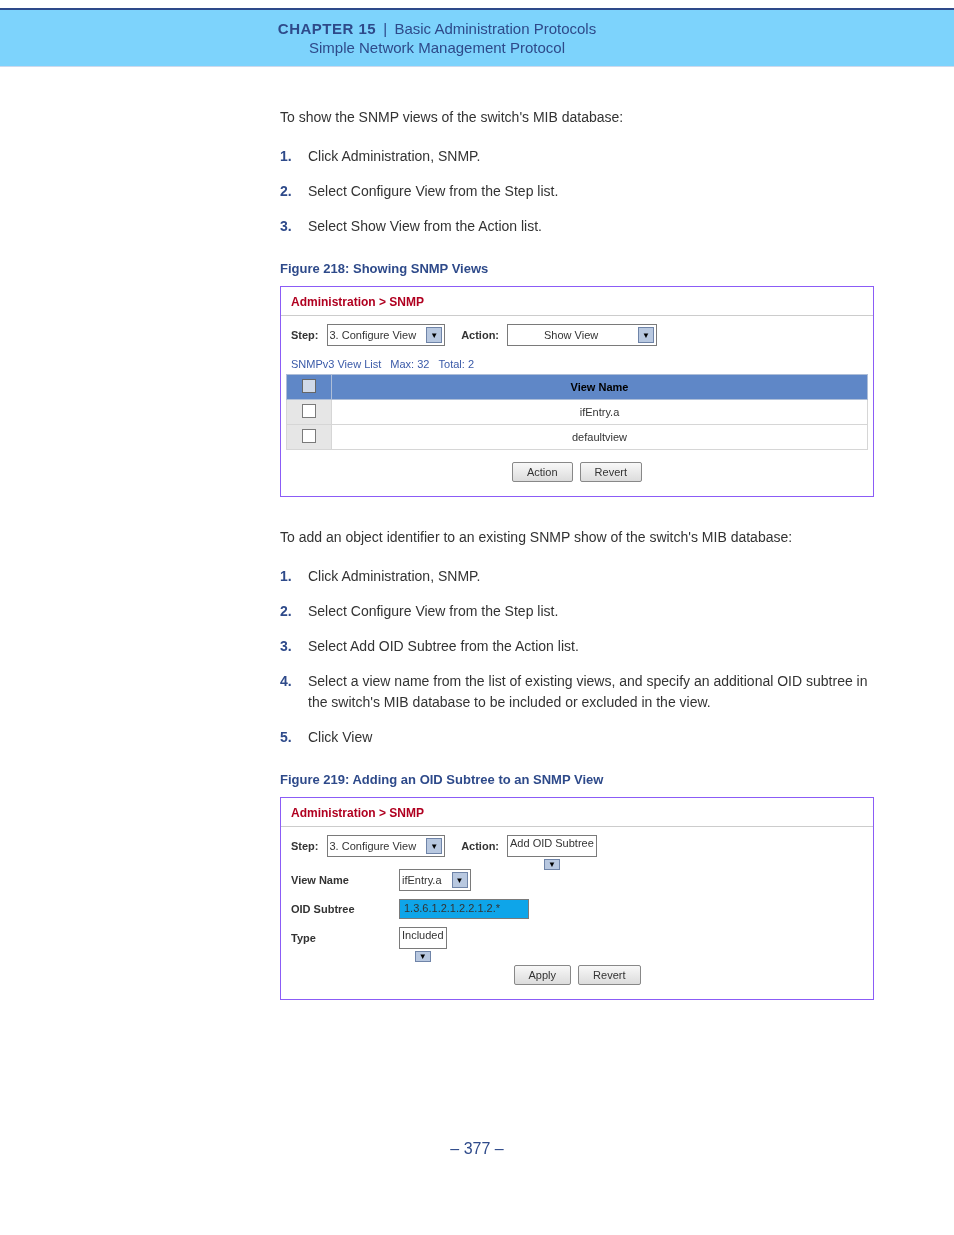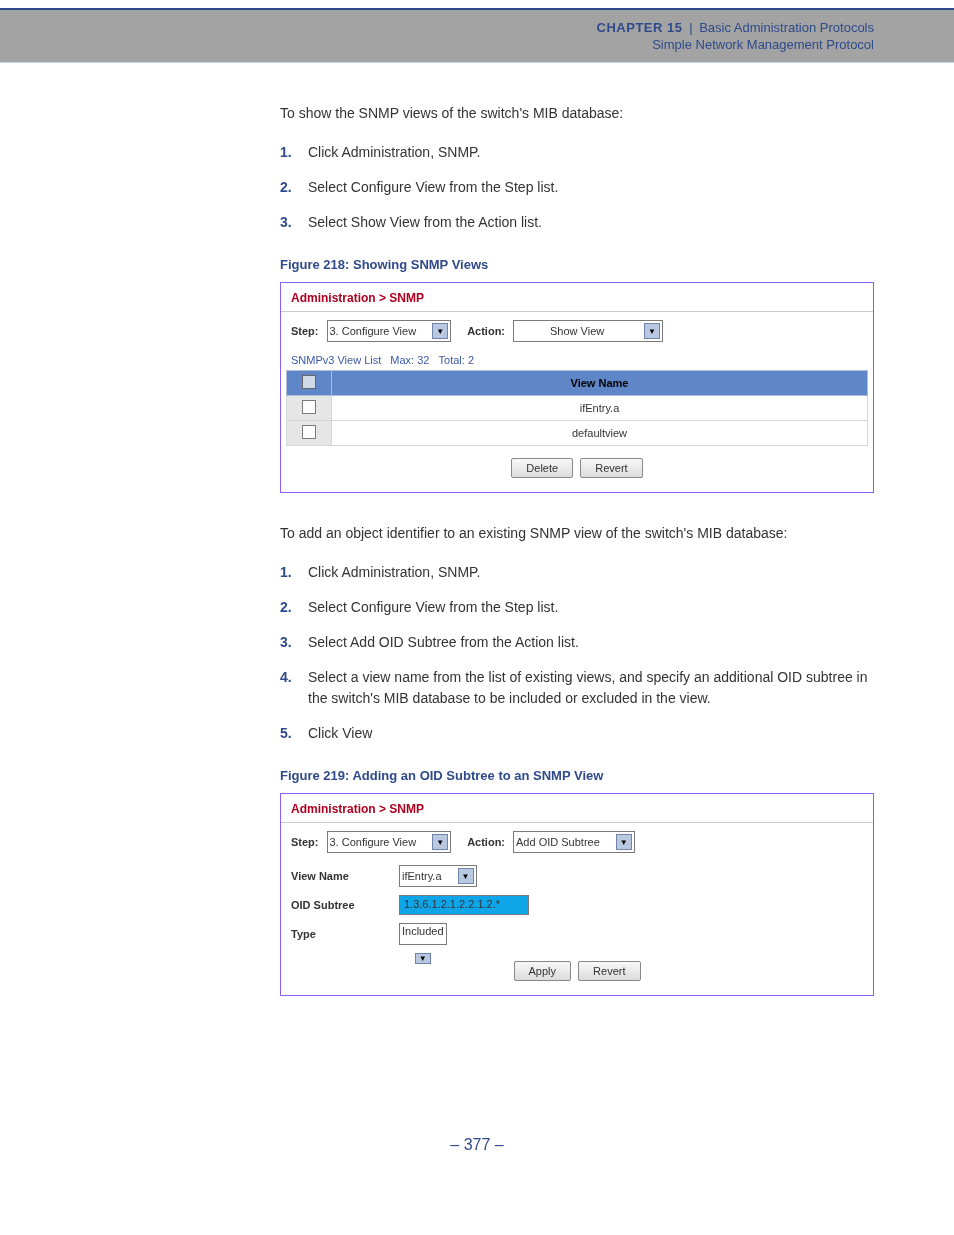--- a/index.html
+++ b/index.html
@@ -9,25 +9,25 @@
     background: #ffffff;
     color: #333333;
     width: 954px;
   }
   .top-bar {
     height: 8px;
     background: #ffffff;
     border-bottom: 2px solid #2e4a8a;
   }
   .header-band {
-    background: #a3a3a3;
+    background: #7dd3fc;
     border-bottom: 1px solid #cdd9ed;
     padding: 10px 80px 10px 0;
-    text-align: right;
-    font-size: 13px;
+    text-align: center;
+    font-size: 15px;
     color: #2e4a8a;
   }
   .header-band .chapter-strong {
     font-weight: bold;
     font-variant: small-caps;
     letter-spacing: 0.5px;
   }
   .header-band .sep {
     color: #2e4a8a;
     padding: 0 3px;
@@ -98,21 +98,21 @@
     color: #333333;
     margin-right: 2px;
   }
   .ss-select {
     border: 1px solid #7a7a7a;
     background: #ffffff;
     font-size: 11px;
     padding: 1px 2px;
     display: inline-flex;
     align-items: center;
-    gap: 16px;
+    gap: 10px;
     height: 18px;
   }
   .ss-select .dd {
     width: 14px;
     height: 14px;
     background: #b8c8e0;
     border: 1px solid #6f84a8;
     display: inline-flex;
     align-items: center;
     justify-content: center;
@@ -264,47 +264,47 @@
         <td class="chkcol"><span class="checkbox-box"></span></td>
         <td>ifEntry.a</td>
       </tr>
       <tr>
         <td class="chkcol"><span class="checkbox-box"></span></td>
         <td>defaultview</td>
       </tr>
     </tbody>
       </table>
     <div class="ss-buttons">
-      <span class="ss-btn">Delete</span>
+      <span class="ss-btn">Action</span>
       <span class="ss-btn">Revert</span>
     </div>
   </div>
 
-  <p class="para">To add an object identifier to an existing SNMP view of the switch's MIB database:</p>
+  <p class="para">To add an object identifier to an existing SNMP show of the switch's MIB database:</p>
 
   <ol class="steps">
     <li><span class="num">1.</span><span>Click Administration, SNMP.</span></li>
     <li><span class="num">2.</span><span>Select Configure View from the Step list.</span></li>
     <li><span class="num">3.</span><span>Select Add OID Subtree from the Action list.</span></li>
     <li><span class="num">4.</span><span>Select a view name from the list of existing views, and specify an additional OID subtree in the switch's MIB database to be included or excluded in the view.</span></li>
     <li><span class="num">5.</span><span>Click View</span></li>
   </ol>
 
   <div class="figure-caption">Figure 219:  Adding an OID Subtree to an SNMP View</div>
 
   <div class="screenshot">
     <div class="ss-breadcrumb">Administration &gt; SNMP</div>
     <div class="ss-controls">
       <label>Step:</label>
       <span class="ss-select">
         <span>3. Configure View</span>
         <span class="dd">▼</span>
       </span>
       <label style="margin-left:10px;">Action:</label>
-      <span class="ss-select" style="justify-content:space-between;">
+      <span class="ss-select" style="justify-content:space-between;flex-direction:column;">
         <span>Add OID Subtree</span>
         <span class="dd">▼</span>
       </span>
     </div>
 
     <div class="ss-form-row">
       <span class="flabel">View Name</span>
       <span class="ss-select" style="justify-content:space-between;">
         <span>ifEntry.a</span>
         <span class="dd">▼</span>

